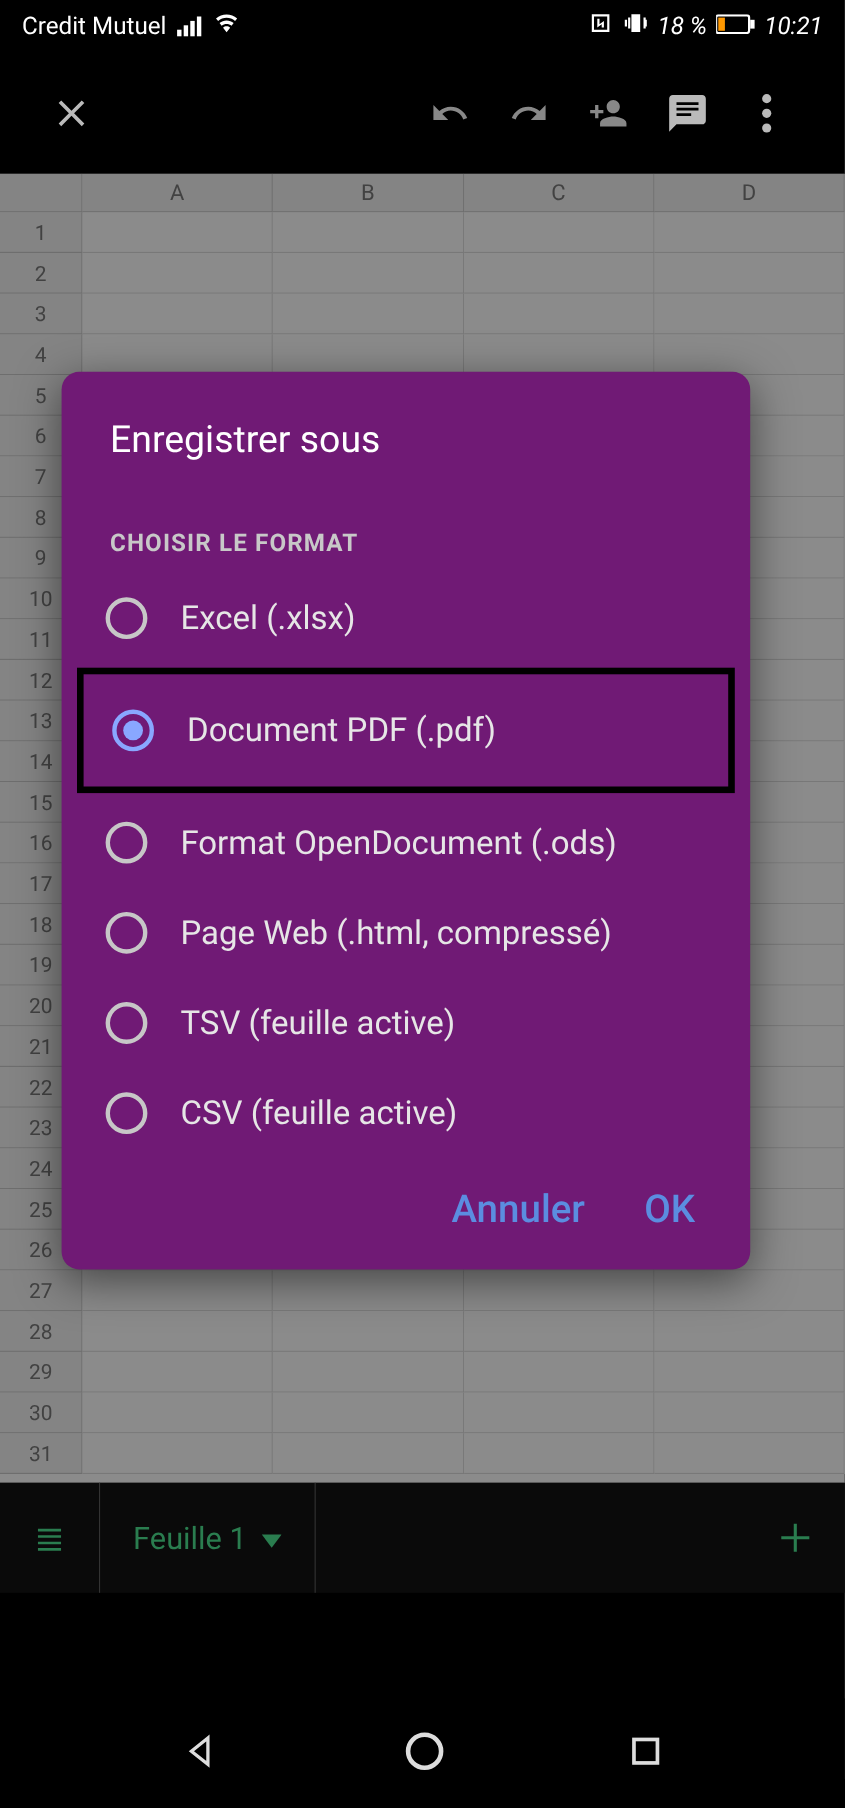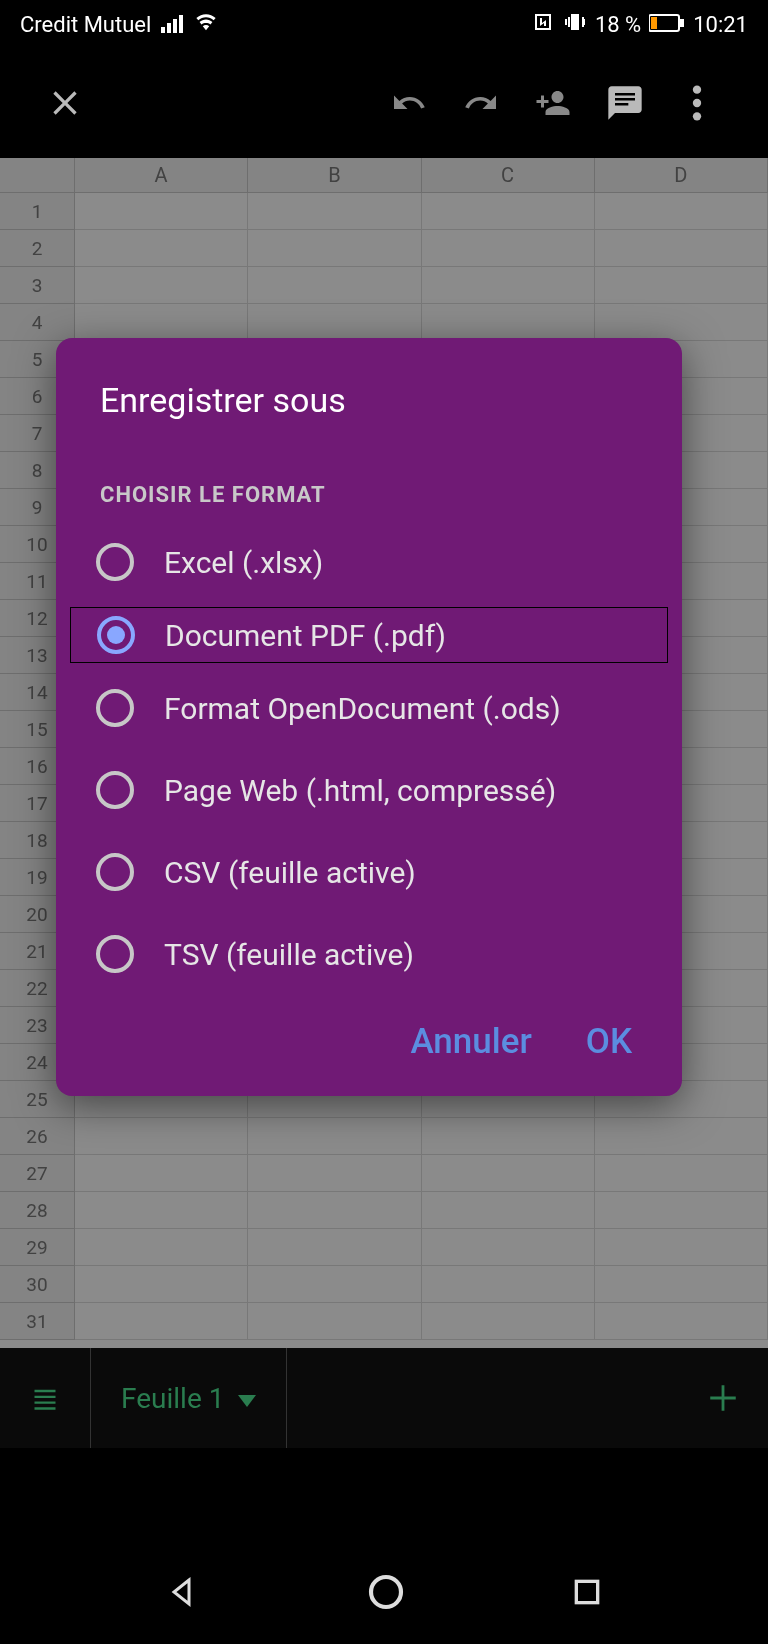--- a/index.html
+++ b/index.html
@@ -16,21 +16,21 @@
     .status-bar {
       height: 48px;
       display: flex;
       align-items: center;
       justify-content: space-between;
       padding: 0 20px;
       color: #fff;
       font-size: 22px;
     }
     .status-left { display: flex; align-items: center; gap: 10px; }
-    .status-right { display: flex; align-items: center; gap: 8px; }
+    .status-right { display: flex; align-items: center; gap: 8px; font-style: italic; }
     .signal-bars { display: inline-flex; align-items: flex-end; gap: 2px; }
     .signal-bars span { width: 4px; background: #fff; }
     .signal-bars span:nth-child(1){height:6px}
     .signal-bars span:nth-child(2){height:10px}
     .signal-bars span:nth-child(3){height:14px}
     .signal-bars span:nth-child(4){height:18px}
 
     
     .toolbar {
       height: 110px;
@@ -136,23 +136,23 @@
     .radio {
       width:38px; height:38px; border-radius:50%;
       border:4px solid #c7c7c7; flex:0 0 auto; position:relative;
     }
     .radio.selected { border-color:#89a7ff; }
     .radio.selected::after {
       content:''; position:absolute; inset:6px; border-radius:50%; background:#89a7ff;
     }
     .option-label { font-size:30px; color:#e6e6e6;text-align:center; }
     .highlight {
-      border:1px solid #000000;
+      border:6px solid #000000;
       margin:4px 14px;
-      padding:8px 26px;
+      padding:32px 26px;
     }
     .dialog-actions {
       display:flex; justify-content:flex-end; gap:54px;
       padding:26px 50px 10px;
       font-size:35px; color:#5b8de0; font-weight:500;
     }
   </style>
 </head>
 <body>
 
@@ -481,26 +481,26 @@
     <div class="option-label">Format OpenDocument (.ods)</div>
   </div>
 
   <div class="option">
     <div class="radio"></div>
     <div class="option-label">Page Web (.html, compressé)</div>
   </div>
 
   <div class="option">
     <div class="radio"></div>
-    <div class="option-label">CSV (feuille active)</div>
+    <div class="option-label">TSV (feuille active)</div>
   </div>
 
   <div class="option">
     <div class="radio"></div>
-    <div class="option-label">TSV (feuille active)</div>
+    <div class="option-label">CSV (feuille active)</div>
   </div>
 
   <div class="dialog-actions">
     <span>Annuler</span>
     <span>OK</span>
   </div>
 </div>
 
 <div class="sheetbar">
   <div class="hamb">

